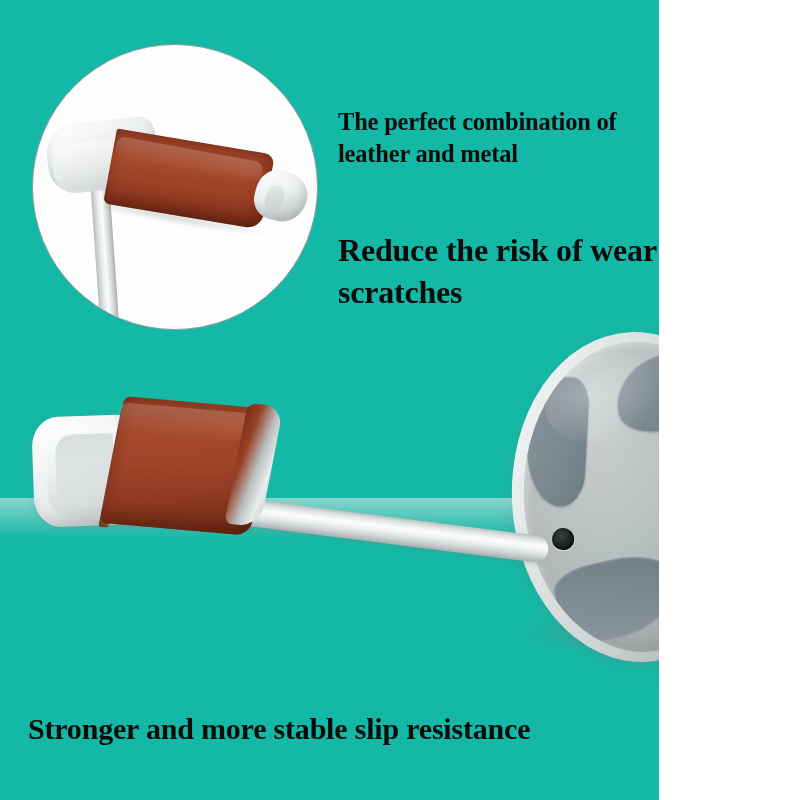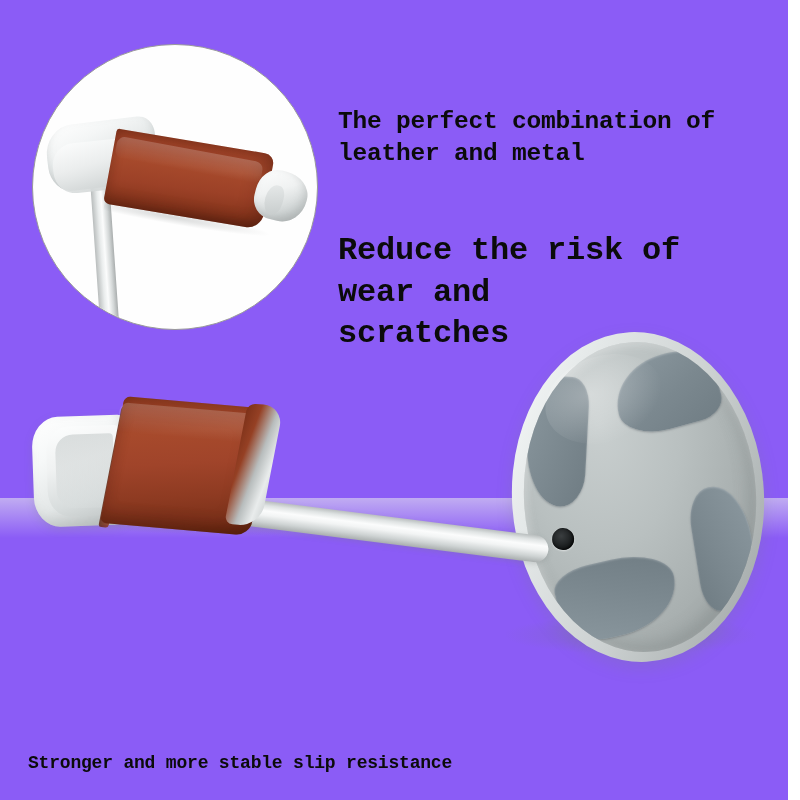--- a/index.html
+++ b/index.html
@@ -2,25 +2,25 @@
 <html><head>
 <meta charset="utf-8">
 <style>
   html, body {
     margin: 0;
     padding: 0;
     background: #ffffff;
   }
   #stage {
     position: relative;
-    width: 788px;
+    width: 659px;
     height: 800px;
-    background: #8b5cf6;
+    background: #14b8a6;
     overflow: hidden;
-    font-family: Liberation Mono, monospace;
+    font-family: Liberation Serif, serif;
   }
 
   
   .headline {
     position: absolute;
     font-weight: bold;
     color: #0b0b0b;
     line-height: 1.30;
     letter-spacing: -0.2px;
     white-space: pre-line;
@@ -38,23 +38,23 @@
     font-size: 32px;
   }
   #txt-bottom-1 {
     left: 28px;
     top: 698px;
     width: 740px;
     font-size: 24.5px;
   }
   #txt-bottom-2 {
     left: 28px;
-    top: 752px;
+    top: 709px;
     width: 740px;
-    font-size: 18px;
+    font-size: 30px;
   }
 
   
   #inset-circle {
     position: absolute;
     left: 32px;
     top: 44px;
     width: 284px;
     height: 284px;
     border-radius: 50%;

